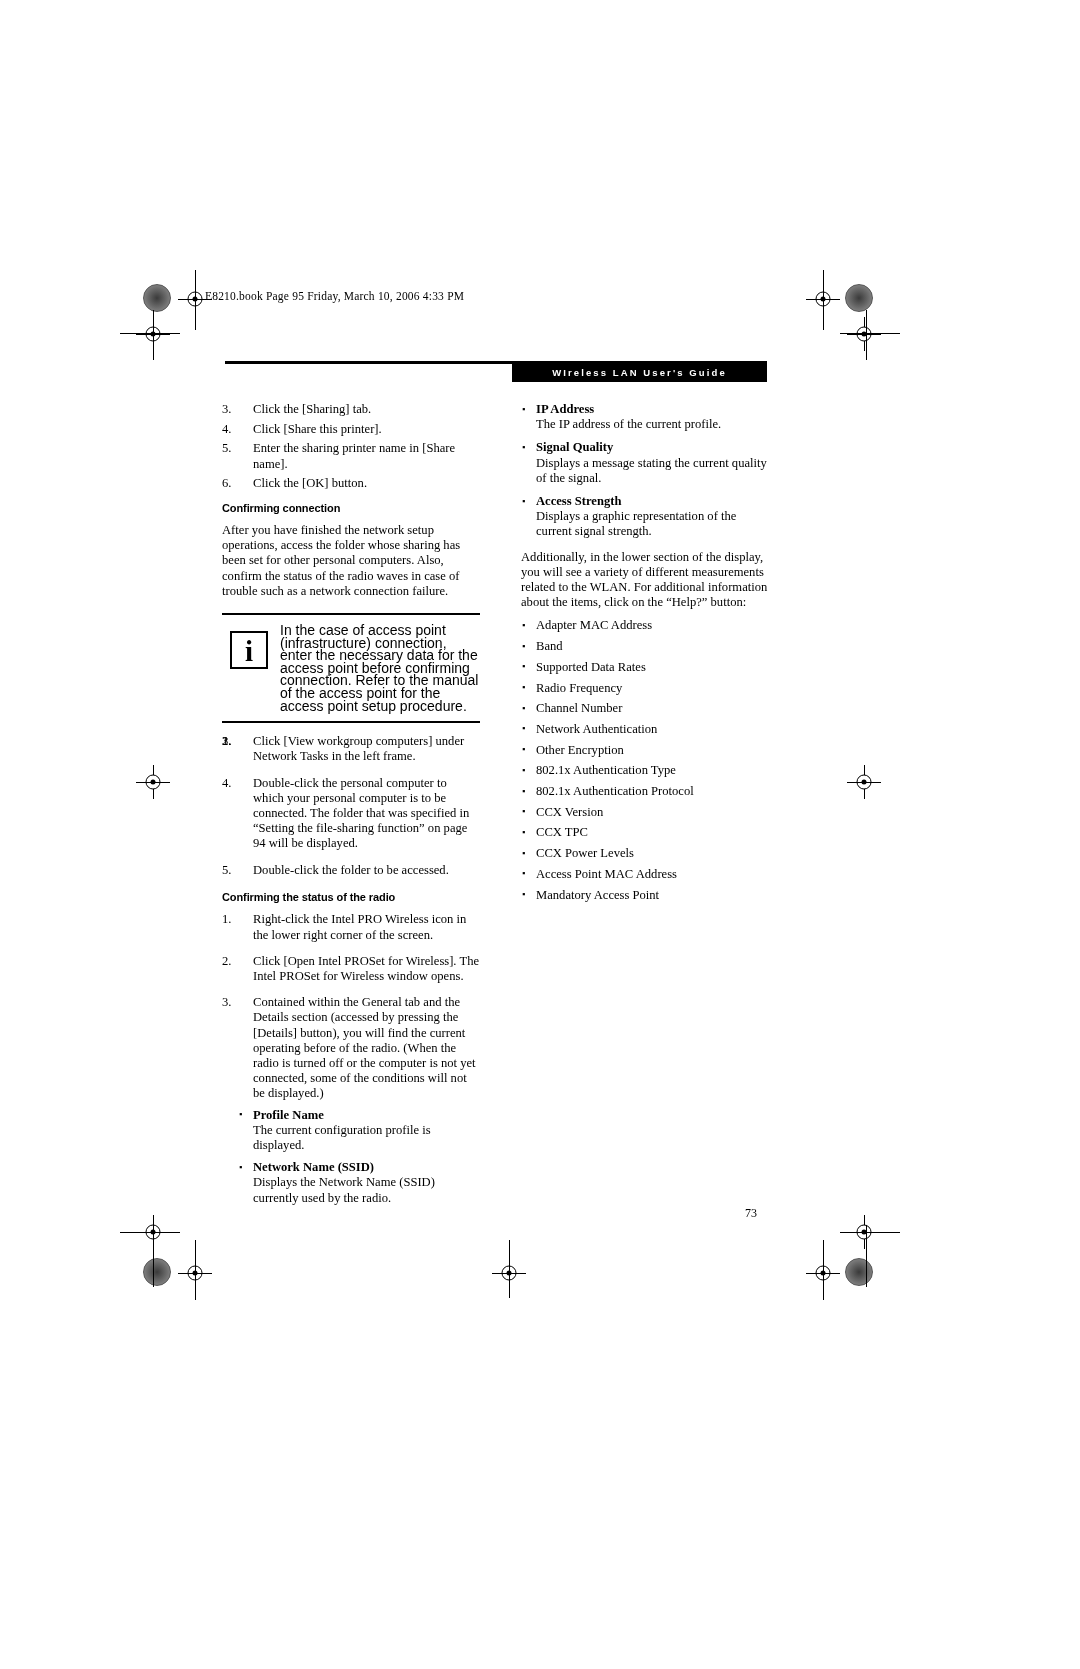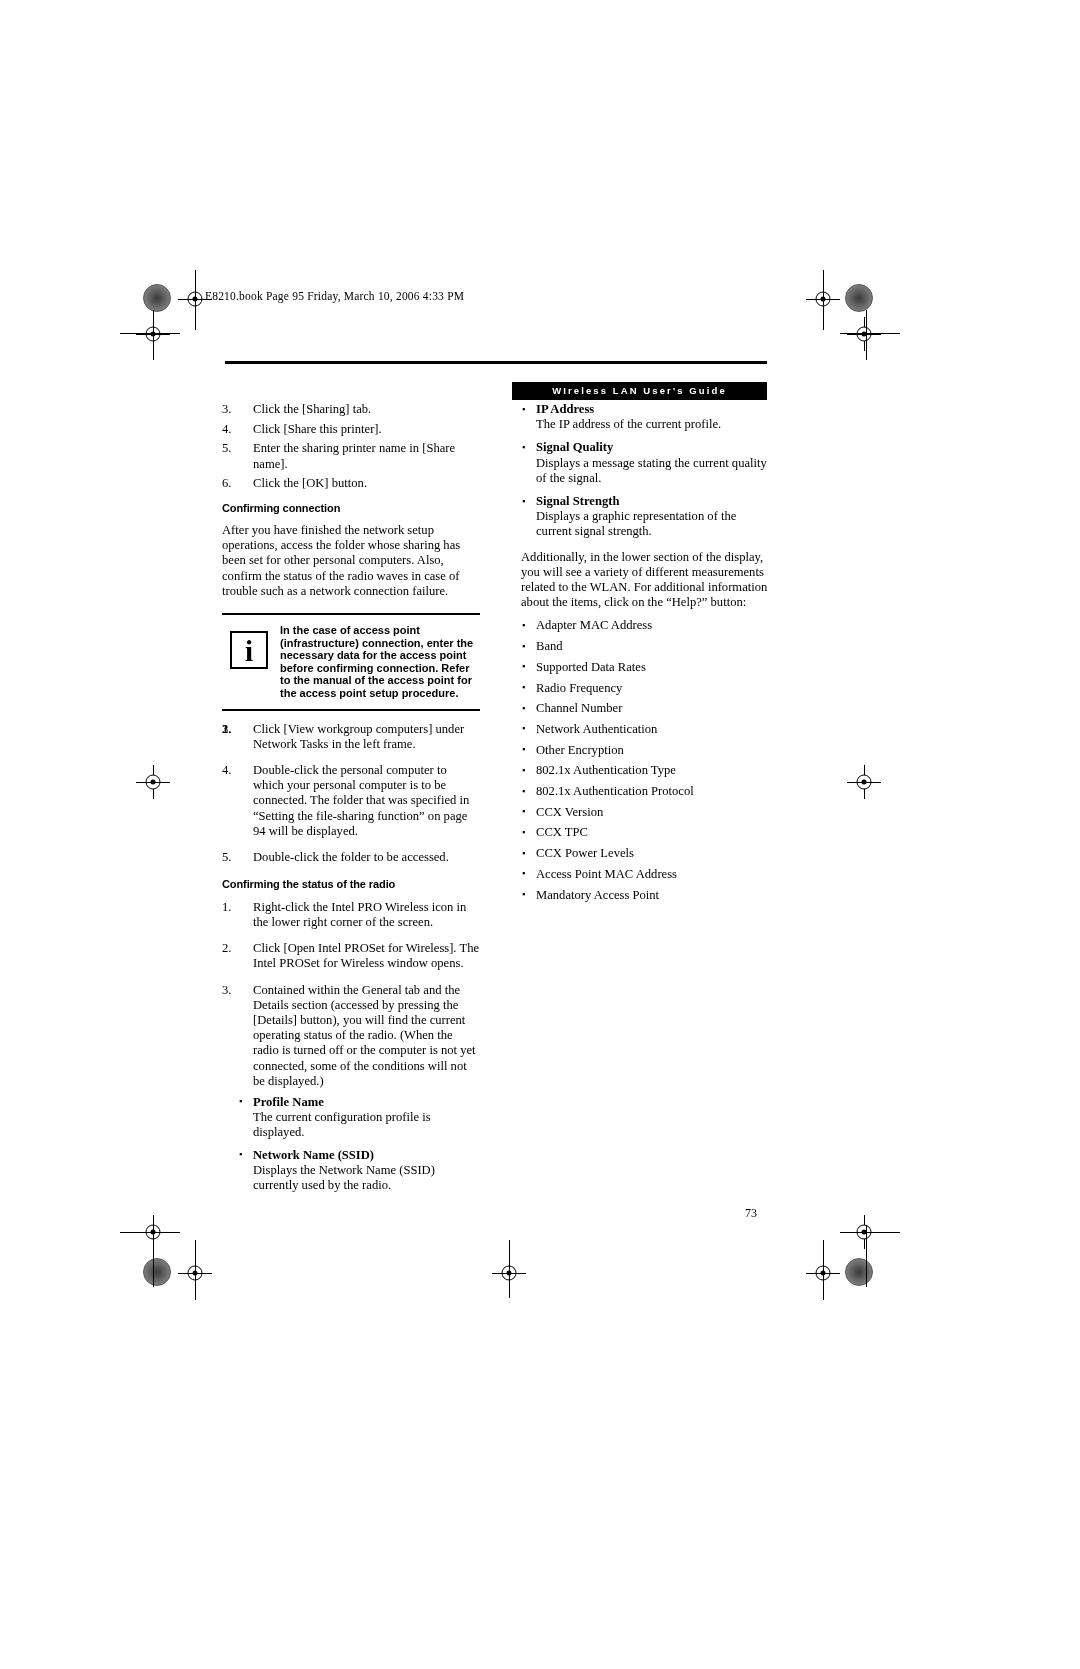--- a/index.html
+++ b/index.html
@@ -82,21 +82,20 @@
     height: 3px;
     background: #000;
   }
   .headbar {
     position: absolute;
     left: 512px;
     top: 364px;
     width: 255px;
     height: 18px;
     background: #000;
-    margin-top: 18px;
   }
   .headbar span {
     display: block;
     color: #fff;
     font-family: "Liberation Sans", sans-serif;
     font-size: 9.5px;
     font-weight: bold;
     letter-spacing: 2.1px;
     text-align: center;
     line-height: 18px;
@@ -158,23 +157,22 @@
     box-sizing: border-box;
     text-align: center;
     font-family: "Liberation Serif", serif;
     font-weight: bold;
     font-size: 29px;
     line-height: 36px;
   }
   .notebox .txt {
     margin-left: 58px;
     font-family: "Liberation Sans", sans-serif;
-    font-size: 11px;
+    font-size: 14px;
     line-height: 12.6px;
-    font-weight: bold;
   }
 
   
   .blist { margin: 0; padding: 0; list-style: none; }
   .blist li {
     position: relative;
     padding-left: 15px;
     margin-bottom: 1.5px;
   }
   .blist li .bullet {
@@ -297,21 +295,21 @@
       <li><span class="num">3.</span><span>Click [View workgroup computers] under Network Tasks in the left frame.</span></li>
       <li><span class="num">4.</span><span>Double-click the personal computer to which your personal computer is to be connected. The folder that was specified in “Setting the file-sharing function” on page 94 will be displayed.</span></li>
       <li><span class="num">5.</span><span>Double-click the folder to be accessed.</span></li>
     </ol>
 
     <h3 class="sub" style="margin-top:12px;">Confirming the status of the radio</h3>
 
     <ol class="nlist loose">
       <li><span class="num">1.</span><span>Right-click the Intel PRO Wireless icon in the lower right corner of the screen.</span></li>
       <li><span class="num">2.</span><span>Click [Open Intel PROSet for Wireless]. The Intel PROSet for Wireless window opens.</span></li>
-      <li style="margin-bottom:6px;"><span class="num">3.</span><span>Contained within the General tab and the Details section (accessed by pressing the [Details] button), you will find the current operating status of the radio. (When the radio is turned off or the computer is not yet connected, some of the conditions will not be displayed.)</span></li>
+      <li style="margin-bottom:6px;"><span class="num">3.</span><span>Contained within the General tab and the Details section (accessed by pressing the [Details] button), you will find the current operating before of the radio. (When the radio is turned off or the computer is not yet connected, some of the conditions will not be displayed.)</span></li>
     </ol>
 
     <ul class="blist sublist">
       <li style="margin-bottom:7px;">
         <span class="bullet">▪</span>
         <b>Profile Name</b>
         <span class="desc">The current configuration profile is displayed.</span>
       </li>
       <li>
         <span class="bullet">▪</span>
@@ -330,21 +328,21 @@
         <b>IP Address</b>
         <span class="desc">The IP address of the current profile.</span>
       </li>
       <li style="margin-bottom:8px;">
         <span class="bullet">▪</span>
         <b>Signal Quality</b>
         <span class="desc">Displays a message stating the current quality of the signal.</span>
       </li>
       <li style="margin-bottom:8px;">
         <span class="bullet">▪</span>
-        <b>Signal Strength</b>
+        <b>Access Strength</b>
         <span class="desc">Displays a graphic representation of the current signal strength.</span>
       </li>
     </ul>
 
     <p class="body" style="margin-top:10px;">Additionally, in the lower section of the display, you will see a variety of different measurements related to the WLAN. For additional information about the items, click on the “Help?” button:</p>
 
     <ul class="blist" style="margin-top:-2px;">
       <li style="margin-bottom:5.5px;"><span class="bullet">▪</span><span>Adapter MAC Address</span></li>
       <li style="margin-bottom:5.5px;"><span class="bullet">▪</span><span>Band</span></li>
       <li style="margin-bottom:5.5px;"><span class="bullet">▪</span><span>Supported Data Rates</span></li>

